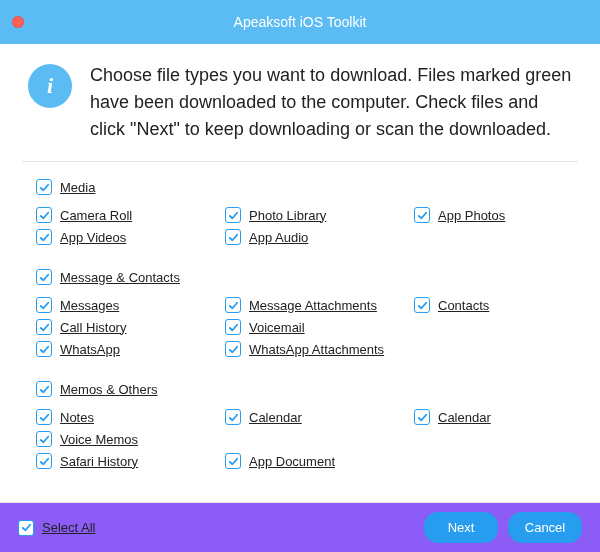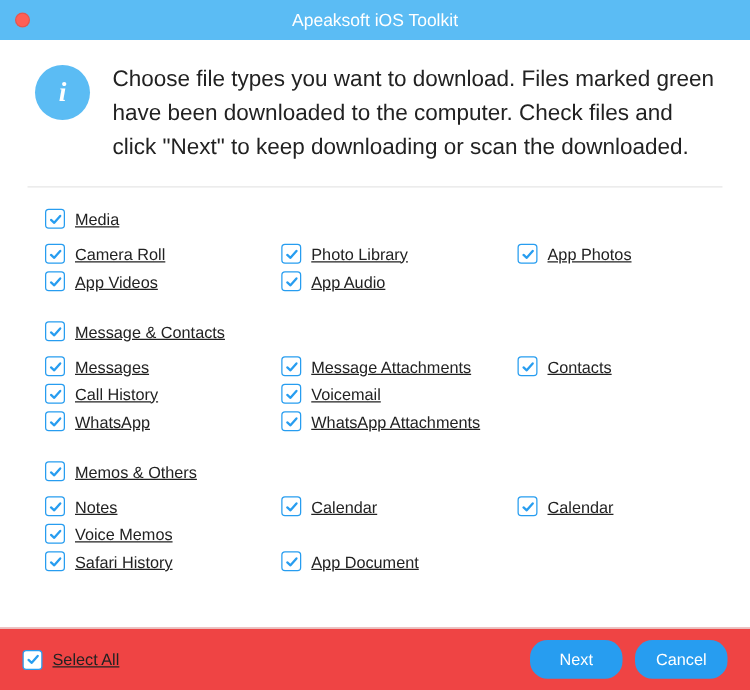--- a/index.html
+++ b/index.html
@@ -7,21 +7,21 @@
     font-family: -apple-system, "Helvetica Neue", Arial, sans-serif;
     font-size: 13px;
     color: #222;
     background: #fff;
     width: 600px;
     height: 552px;
     overflow: hidden;
   }
   .titlebar {
     background: #5bbcf4;
-    height: 32px;
+    height: 44px;
     display: flex;
     align-items: center;
     position: relative;
   }
   .close-dot {
     width: 12px; height: 12px;
     border-radius: 50%;
     background: #ff5f56;
     margin-left: 12px;
     box-shadow: inset 0 0 0 1px rgba(0,0,0,0.1);
@@ -101,21 +101,21 @@
   .ck svg { width: 11px; height: 11px; display:block; }
   .ck-label { font-size: 13px; color: #222; white-space: nowrap; }
   .footer {
     position: absolute;
     bottom: 0; left: 0; right: 0;
     border-top: 1px solid #e6e6e6;
     height: 50px;
     display: flex;
     align-items: center;
     padding: 0 18px;
-    background: #ef4444;
+    background: #8b5cf6;
   }
   .footer .ck-row { cursor: pointer; }
   .footer-spacer { flex: 1; }
   .btn {
     height: 31px;
     min-width: 74px;
     border-radius: 14px;
     background: #279df0;
     color: #fff;
     font-size: 13px;

